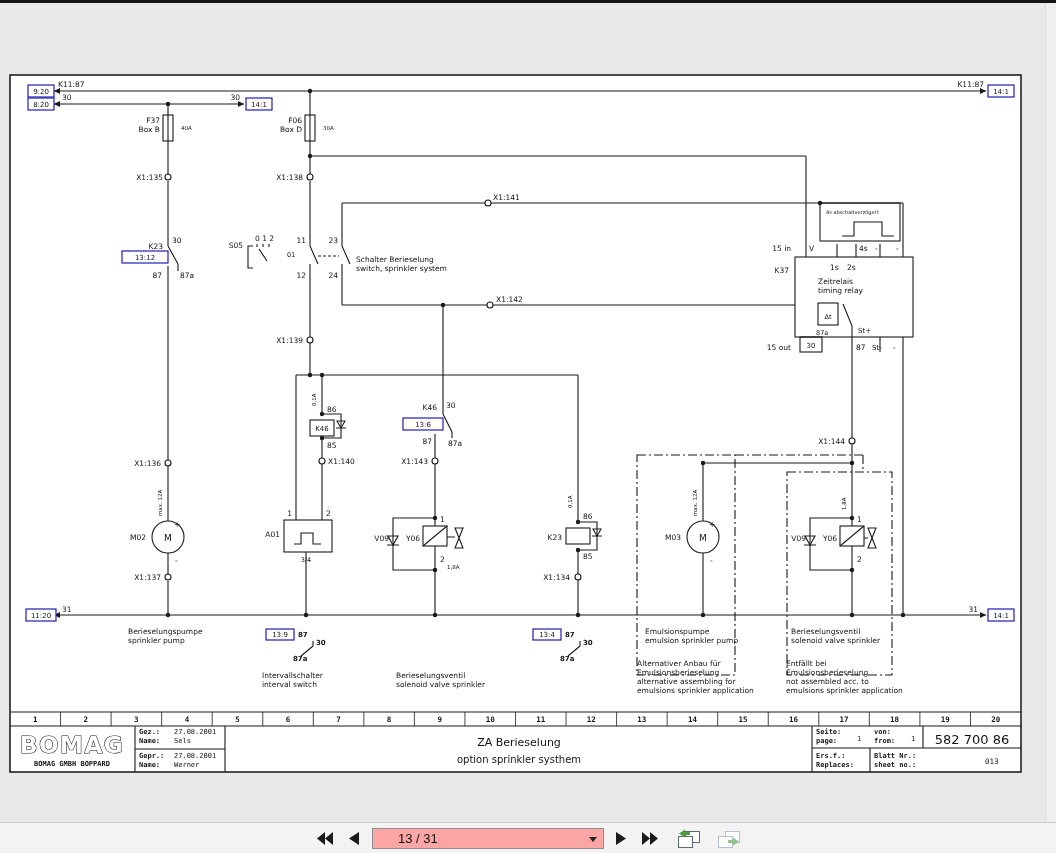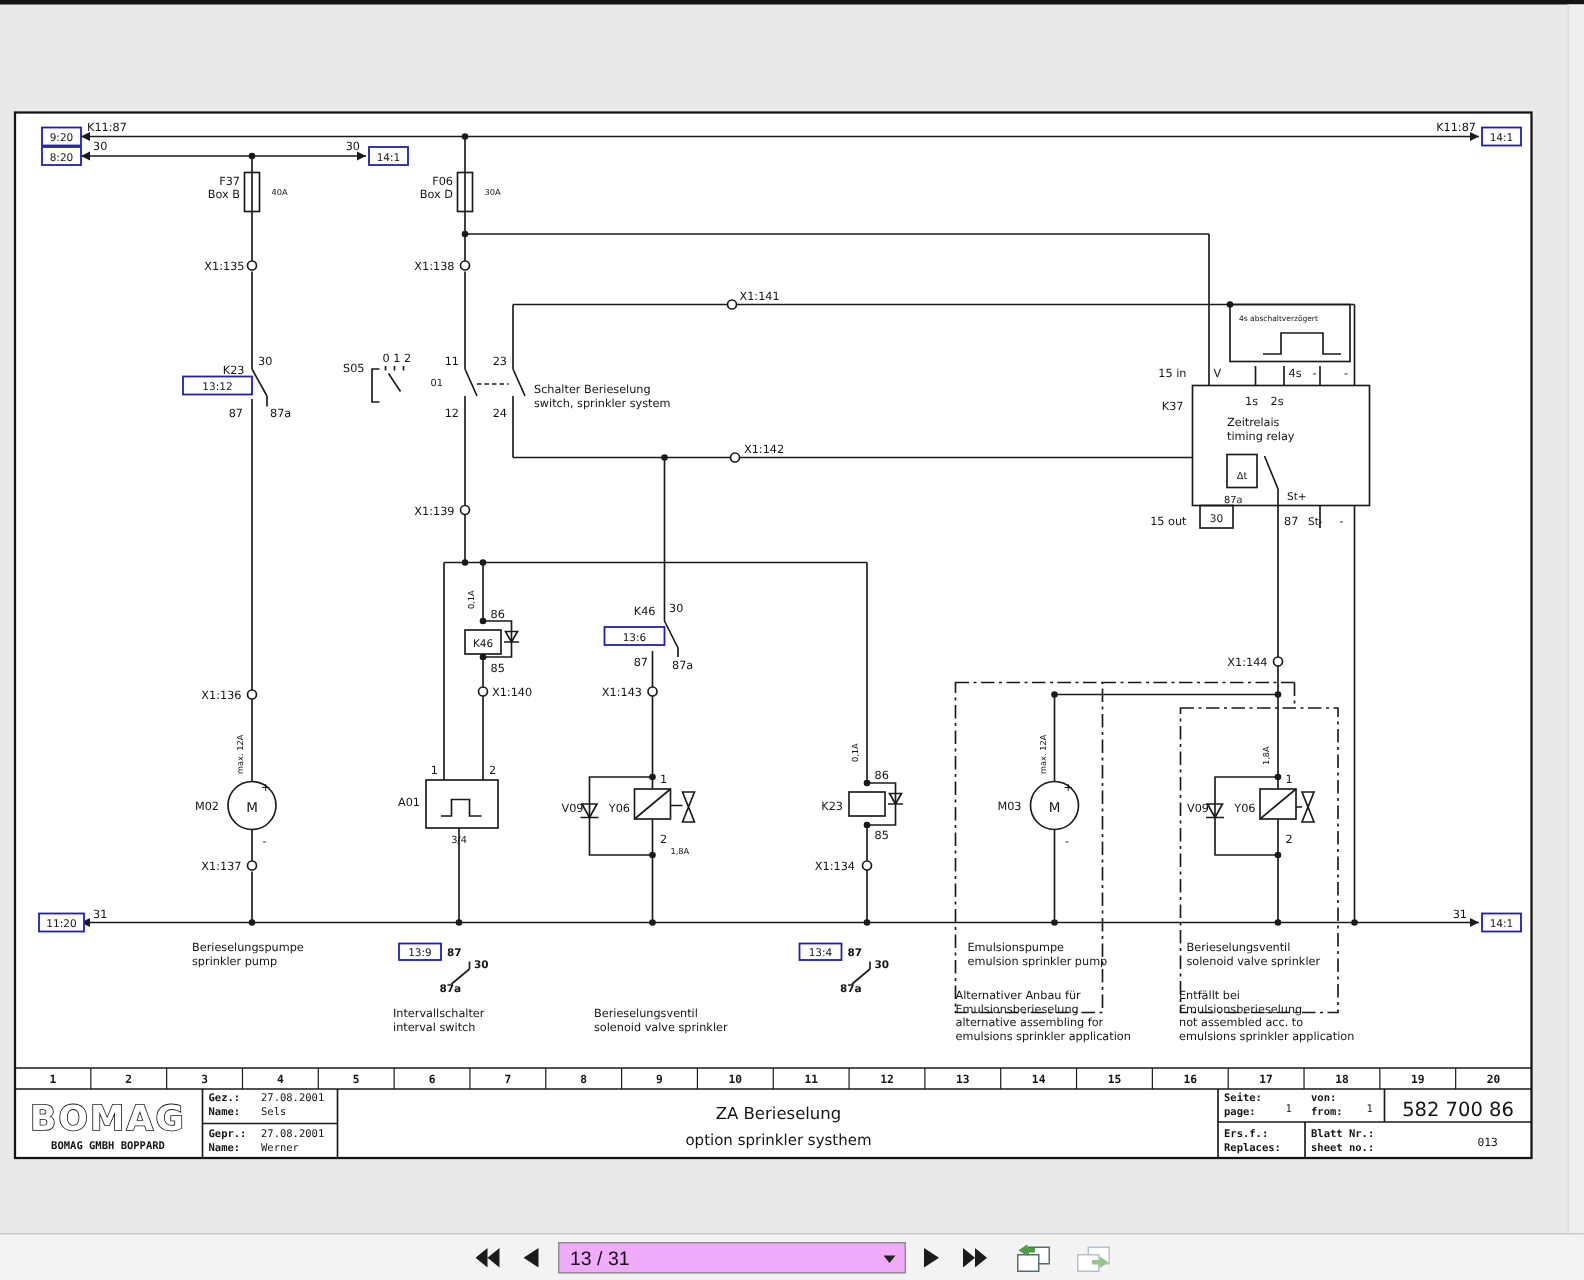--- a/index.html
+++ b/index.html
@@ -5,22 +5,22 @@
   html,body{margin:0;padding:0;background:#e9e9e9;width:1056px;height:853px;overflow:hidden;
     font-family:"Liberation Sans",sans-serif;position:relative}
   #stage{position:absolute;top:0;left:0}
   svg text{font-family:"DejaVu Sans",sans-serif;fill:#141414}
   svg text.mono{font-family:"DejaVu Sans Mono",monospace}
   svg text.logo{font-family:"DejaVu Sans",sans-serif;font-weight:bold;fill:#ffffff;stroke:#141414;
     stroke-width:1.1;paint-order:stroke;letter-spacing:1.5px}
   .toolbar{position:absolute;left:0;right:0;bottom:0;height:30px;border-top:1px solid #cbcbcb;
     background:#f3f3f3;display:flex;align-items:center;justify-content:center;gap:9px}
   .navbtn{background:none;border:none;padding:2px 3px;display:flex;align-items:center;cursor:pointer}
-  .pagebox{width:232px;height:21px;background:#f0abfc;border:1px solid #8f8f8f;display:flex;
-    align-items:center;font-size:13px;color:#111;padding-left:7px;position:relative;box-sizing:border-box}
+  .pagebox{width:232px;height:21px;background:#fca5a5;border:1px solid #8f8f8f;display:flex;
+    align-items:center;font-size:13px;color:#111;padding-left:25px;position:relative;box-sizing:border-box}
   .caret{position:absolute;right:6px;top:8px;width:0;height:0;border-left:4px solid transparent;
     border-right:4px solid transparent;border-top:5px solid #222}
   .viewbtn{margin-left:5px;background:none;border:none;padding:0;display:flex}
   .scrolltrack{position:absolute;right:0;top:3px;width:10px;height:819px;background:#efefef;
     border-left:1px solid #dcdcdc}
 </style>
 </head>
 <body>
 
 <svg id="stage" width="1056" height="822" viewBox="0 0 1056 822">

